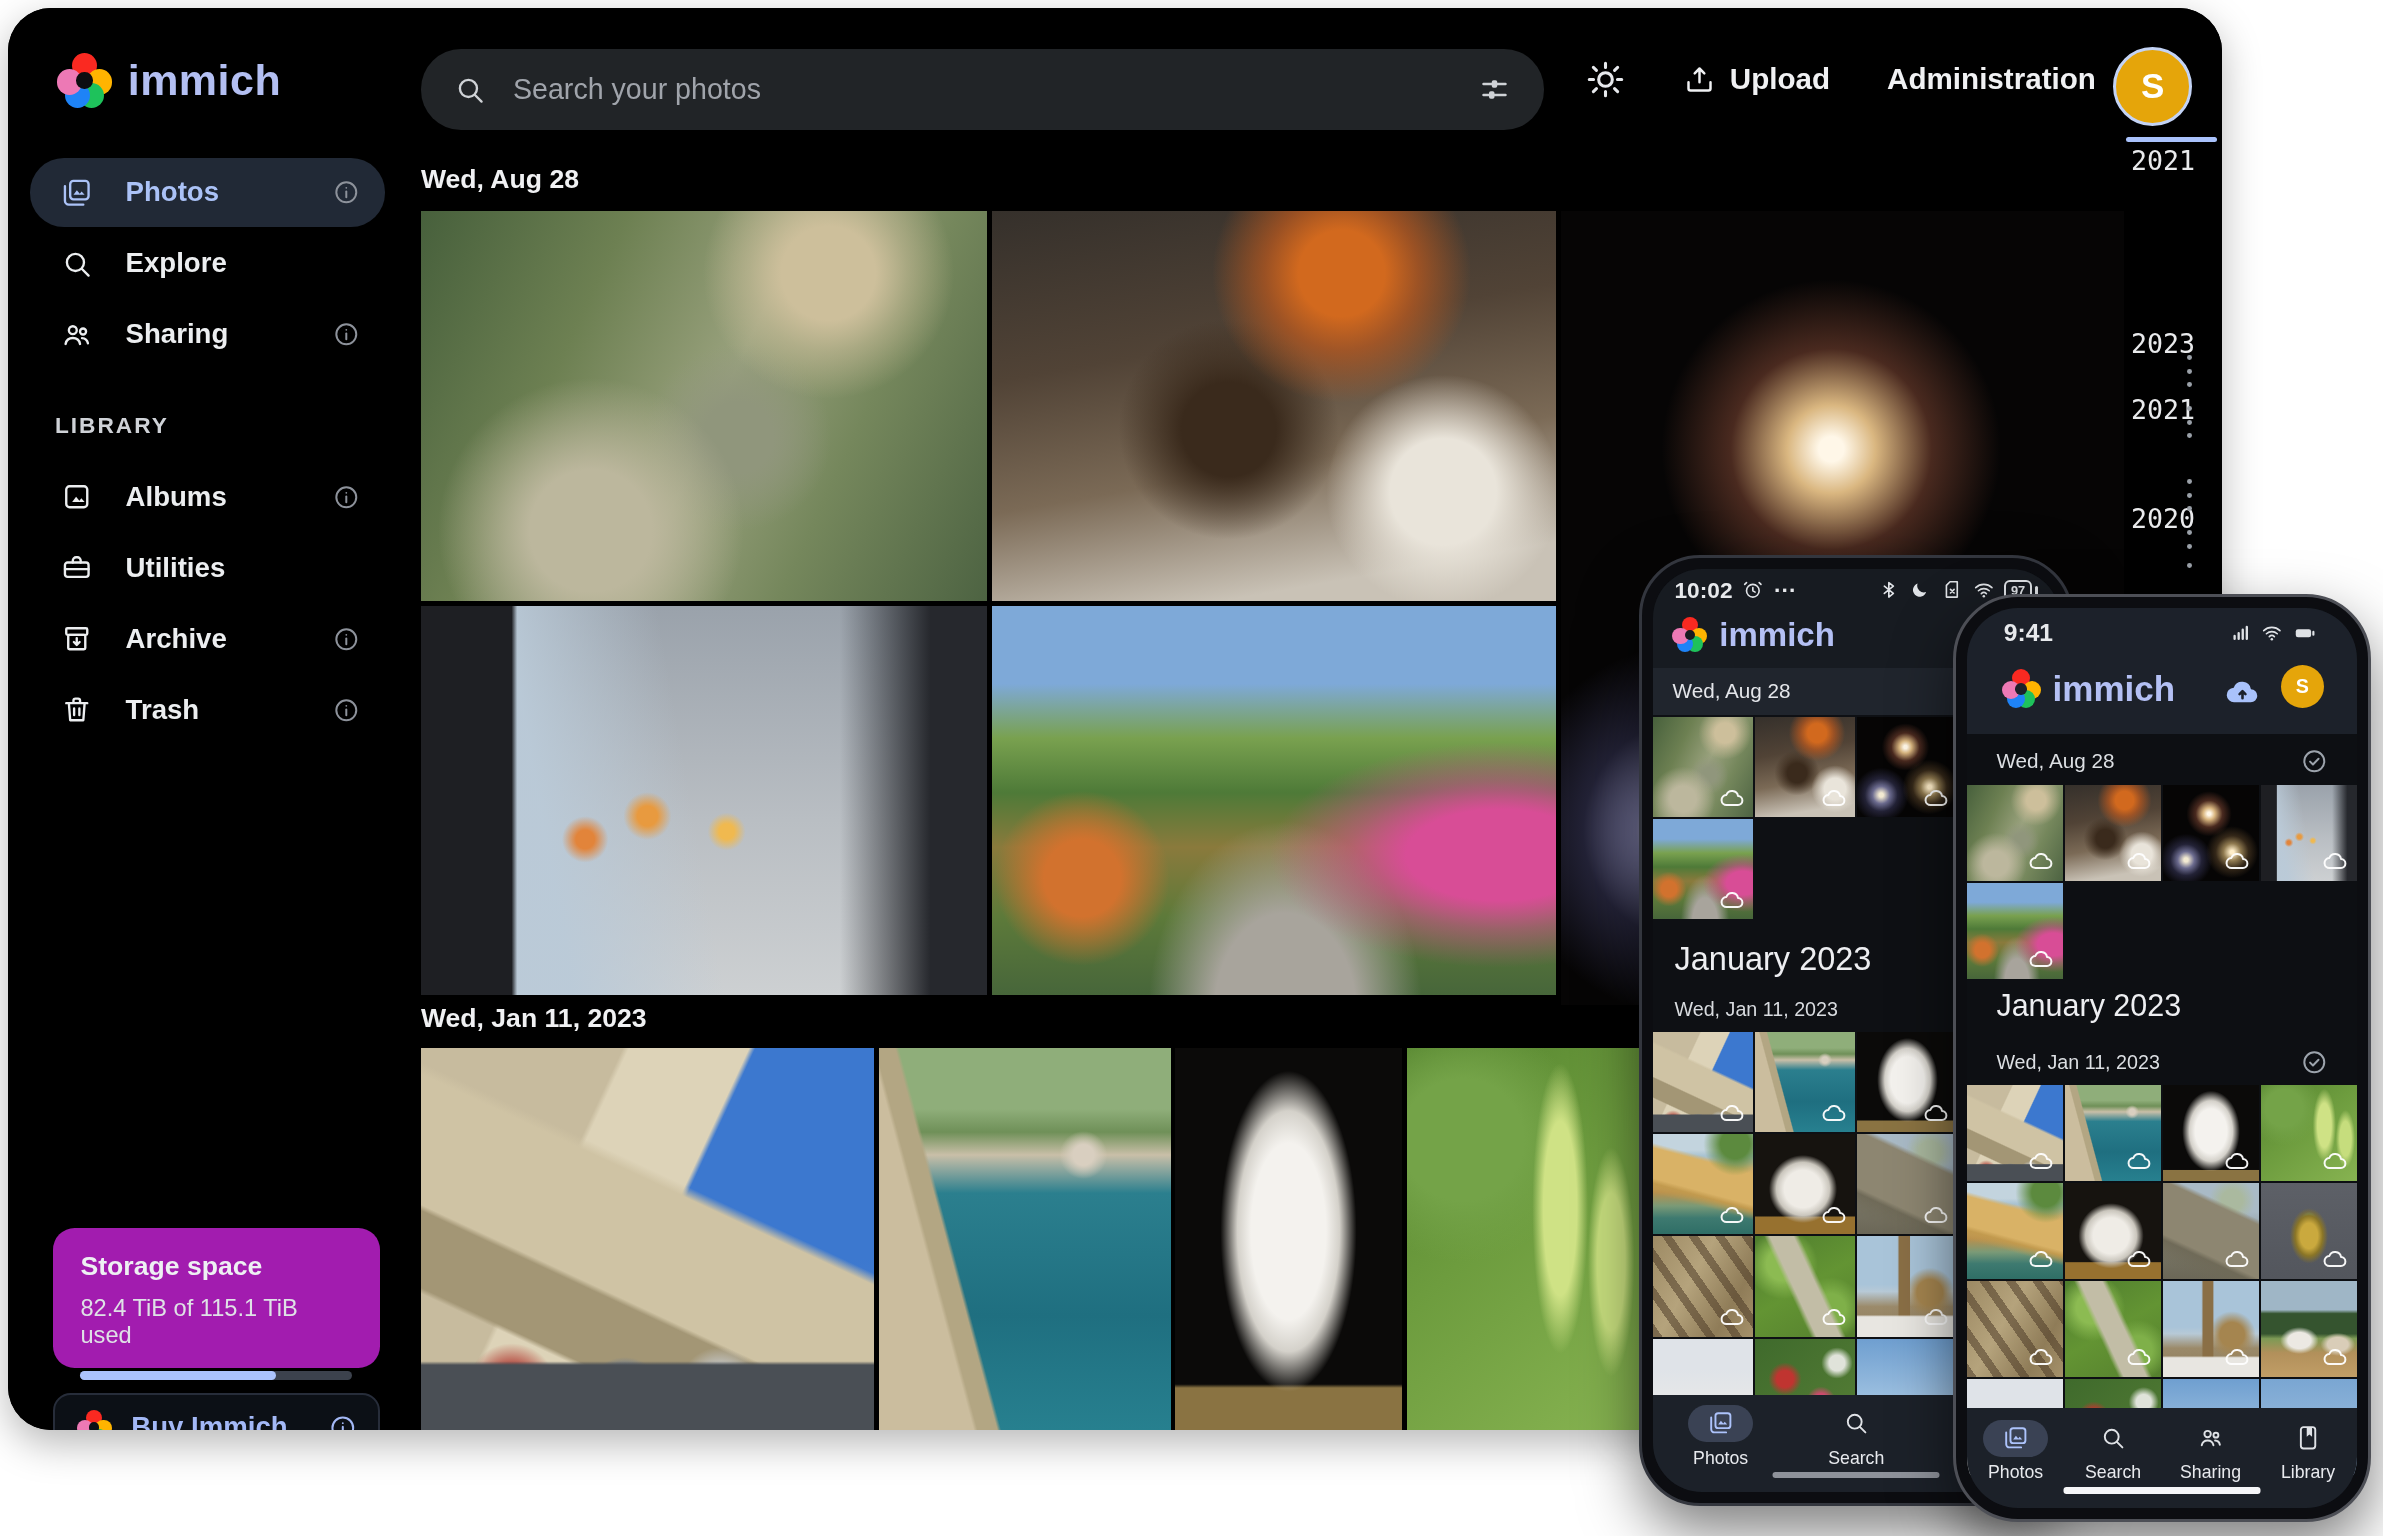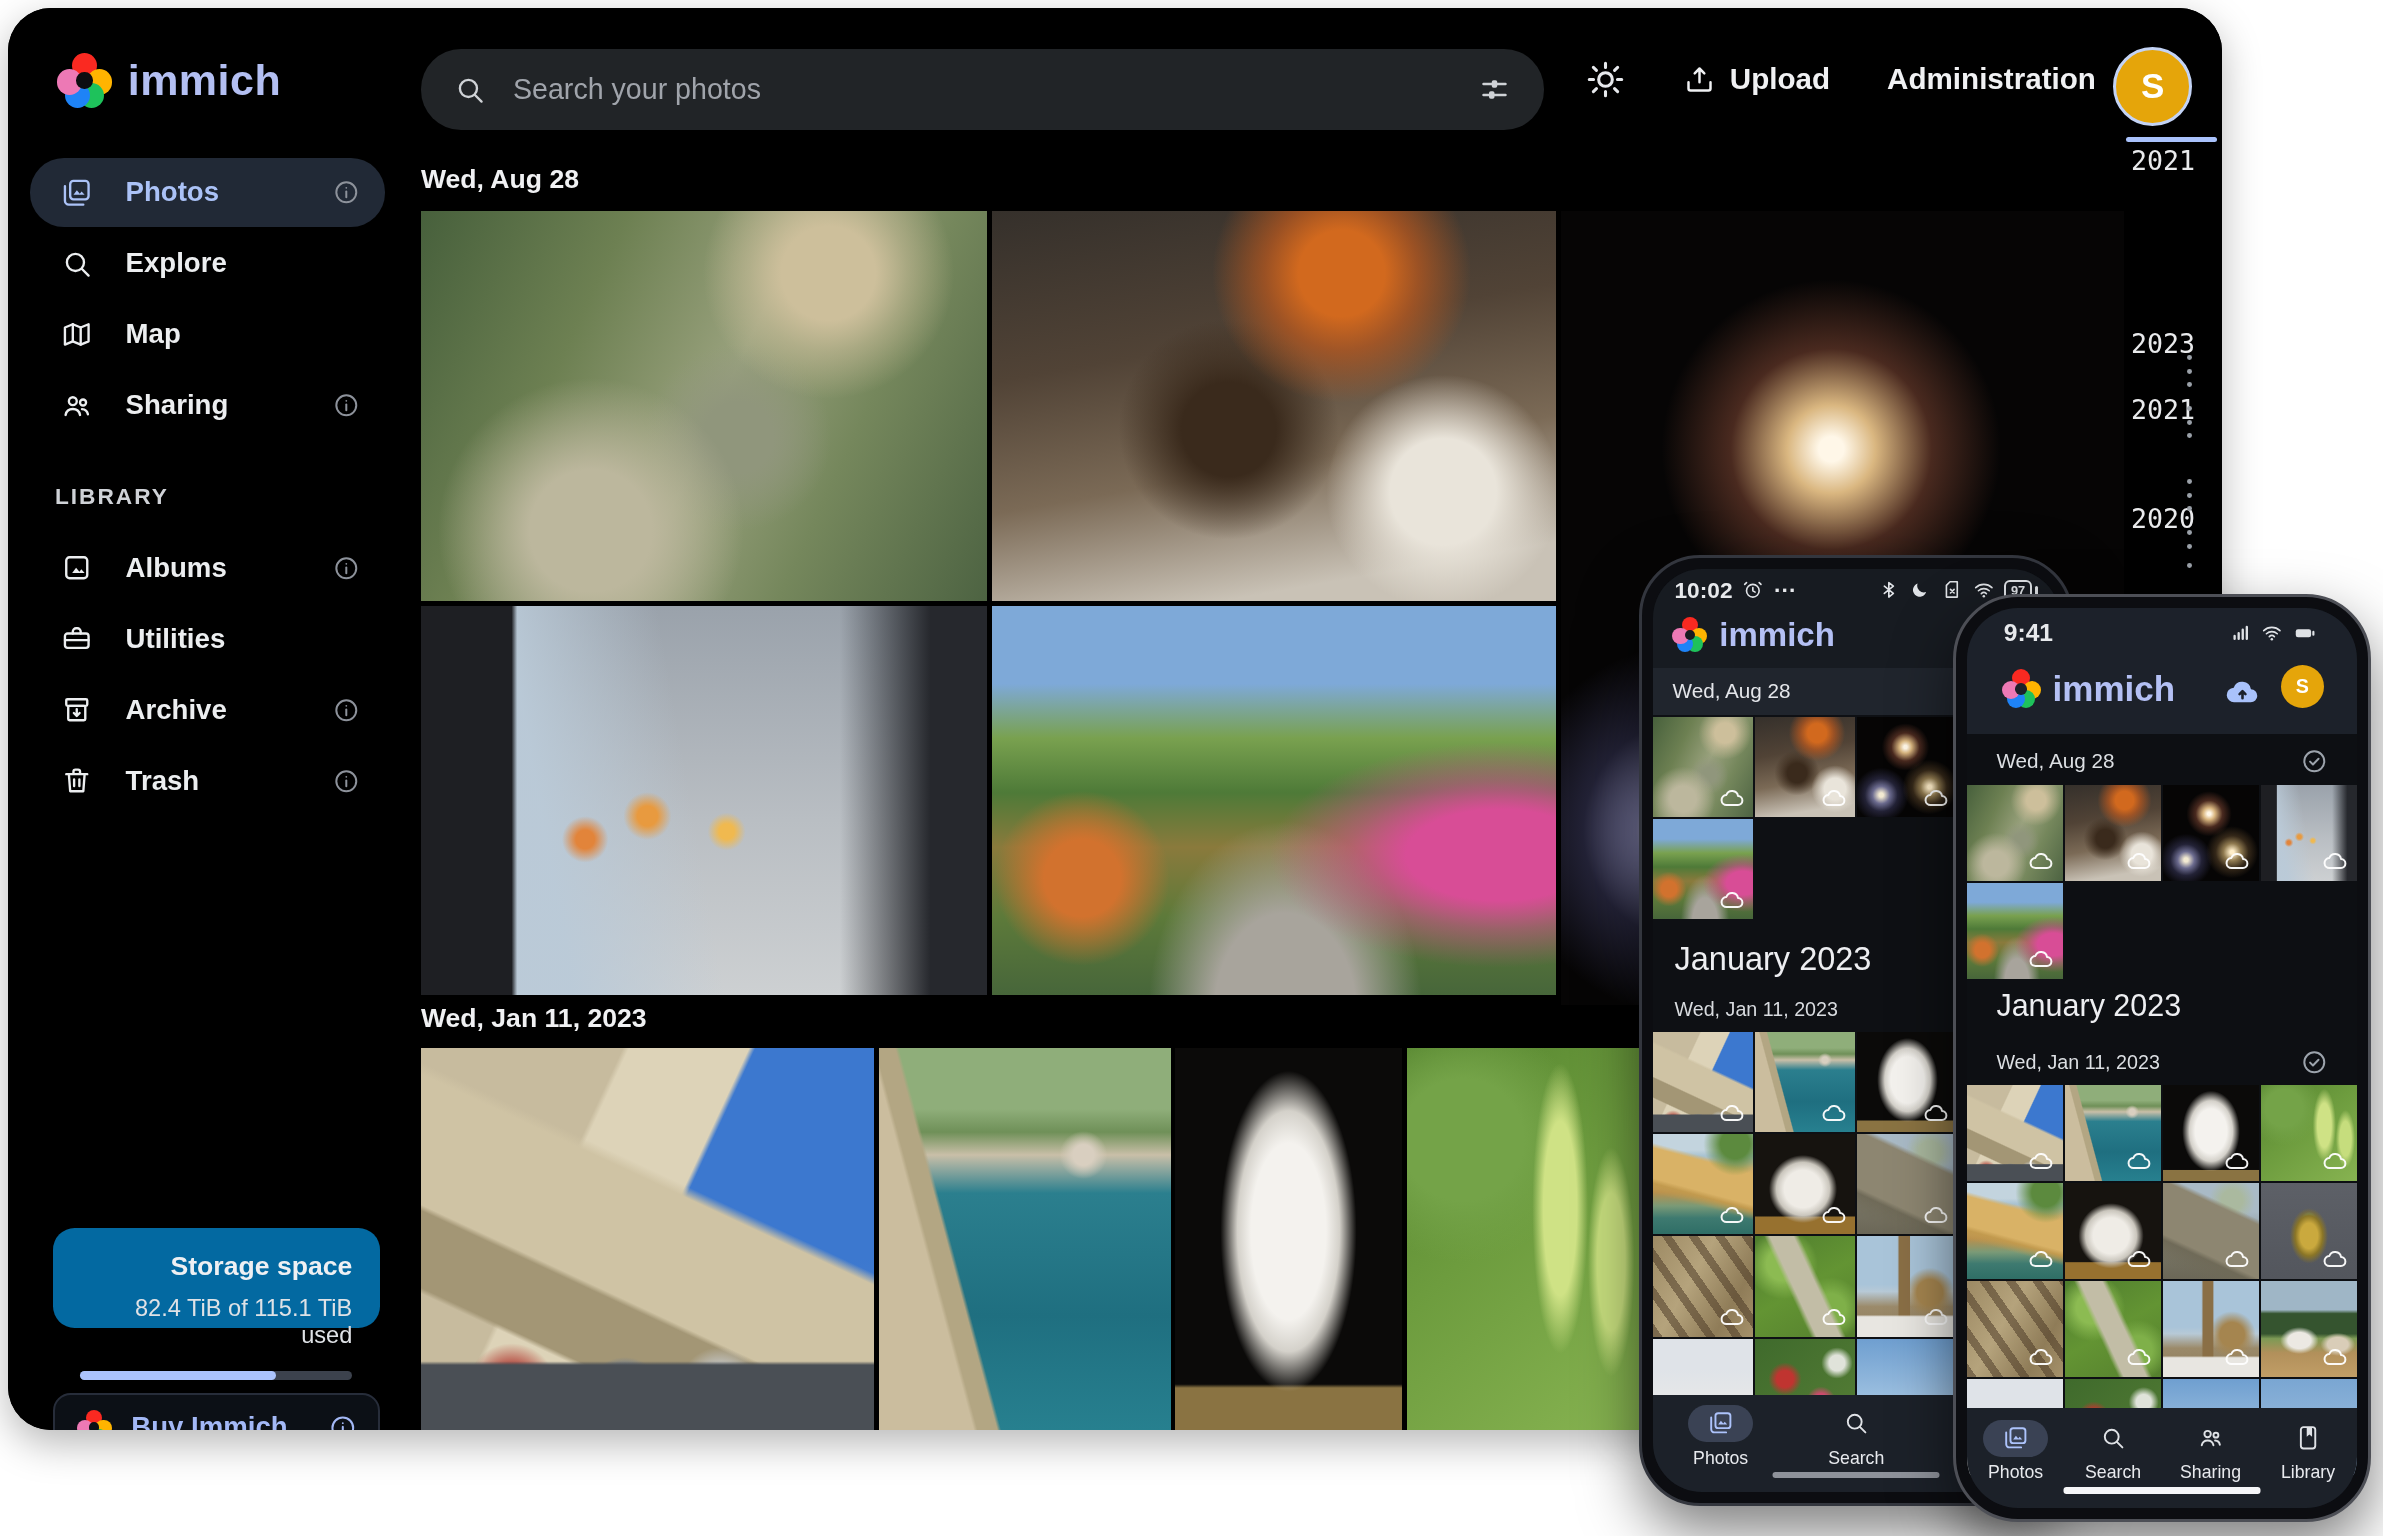--- a/index.html
+++ b/index.html
@@ -48,22 +48,22 @@
   .side-item { position:relative; margin:2px 21.7px; height:69px; border-radius:34px;
     display:flex; align-items:center; padding:0 25.6px; color:#eceef0; cursor:pointer; }
   .side-item.active { background:#212936; color:#abc2f7; }
   .side-item .s-ic { width:31.5px; height:31.5px; margin-left:5.9px; }
   .side-item .s-ic svg { width:100%; height:100%; }
   .side-item .s-label { font-size:27.6px; font-weight:600; margin-left:33px; flex:1; }
   .side-item .s-info { width:26.6px; height:26.6px; color:#8d929b; }
   .side-item .s-info svg { width:100%; height:100%; }
   .side-section { margin:43px 47px 23.6px; font-size:22.7px; letter-spacing:2px; color:#cfd2d7; font-weight:600; }
 
-  .storage-card { position:absolute; left:45px; top:1072px; width:327px; height:100px;
-    background:#0369a1; border-radius:21.7px; padding:23.6px 27.6px;text-align:right; }
+  .storage-card { position:absolute; left:45px; top:1072px; width:327px; height:140px;
+    background:#a21caf; border-radius:21.7px; padding:23.6px 27.6px; }
   .storage-card h4 { font-size:26.6px; font-weight:bold; color:#eef0f3; }
   .storage-card .usage { font-size:23.6px; color:#dfe2e6; margin-top:13px; }
   .bar { margin-top:21.7px; width:272px; height:8.9px; border-radius:4.9px; background:#3c424d; position:relative; }
   .bar .fill { position:absolute; left:0; top:0; bottom:0; border-radius:4.9px; background:#abc3fc; }
 
   .buy-card { position:absolute; left:45px; top:1237px; width:327px; height:69px;
     background:#0c1016; border:2px solid #272d3a; border-radius:17.7px;
     display:flex; align-items:center; padding:0 21.7px; cursor:pointer; }
   .buy-card .buy-label { flex:1; margin-left:19.7px; font-size:27.6px; font-weight:bold; color:#a3b8f6; }
   .buy-card .s-info { width:27.6px; height:27.6px; color:#a3b8f6; }
@@ -382,27 +382,20 @@
         </div>
         <div class="side-item">
           <span class="s-ic"><svg viewBox="0 0 24 24" fill="none" stroke="currentColor" stroke-width="1.8" stroke-linecap="round" stroke-linejoin="round">
               <circle cx="11" cy="11" r="6.5"></circle>
               <path d="M15.8 15.8L21 21"></path>
             </svg></span>
           <span class="s-label">Explore</span>
         </div>
         <div class="side-item">
           <span class="s-ic"><svg viewBox="0 0 24 24" fill="none" stroke="currentColor" stroke-width="1.8" stroke-linecap="round" stroke-linejoin="round">
-              <path d="M3 6.5l6-2.5 6 2.5 6-2.5v13l-6 2.5-6-2.5-6 2.5z"></path>
-              <path d="M9 4v13M15 6.5v13"></path>
-            </svg></span>
-          <span class="s-label">Map</span>
-        </div>
-        <div class="side-item">
-          <span class="s-ic"><svg viewBox="0 0 24 24" fill="none" stroke="currentColor" stroke-width="1.8" stroke-linecap="round" stroke-linejoin="round">
               <circle cx="9" cy="8.5" r="3"></circle>
               <path d="M3.5 19c.6-3 2.8-4.5 5.5-4.5s4.9 1.5 5.5 4.5"></path>
               <circle cx="16.8" cy="9.5" r="2.3"></circle>
               <path d="M16 14.6c2.4.1 4 1.4 4.5 3.9"></path>
             </svg></span>
           <span class="s-label">Sharing</span>
           <span class="s-info"><svg viewBox="0 0 24 24" fill="none" stroke="currentColor" stroke-width="1.8" stroke-linecap="round" stroke-linejoin="round">
               <circle cx="12" cy="12" r="9"></circle>
               <path d="M12 11.2V16.5"></path>
               <circle cx="12" cy="8" r="0.8" fill="currentColor" stroke="none"></circle>

